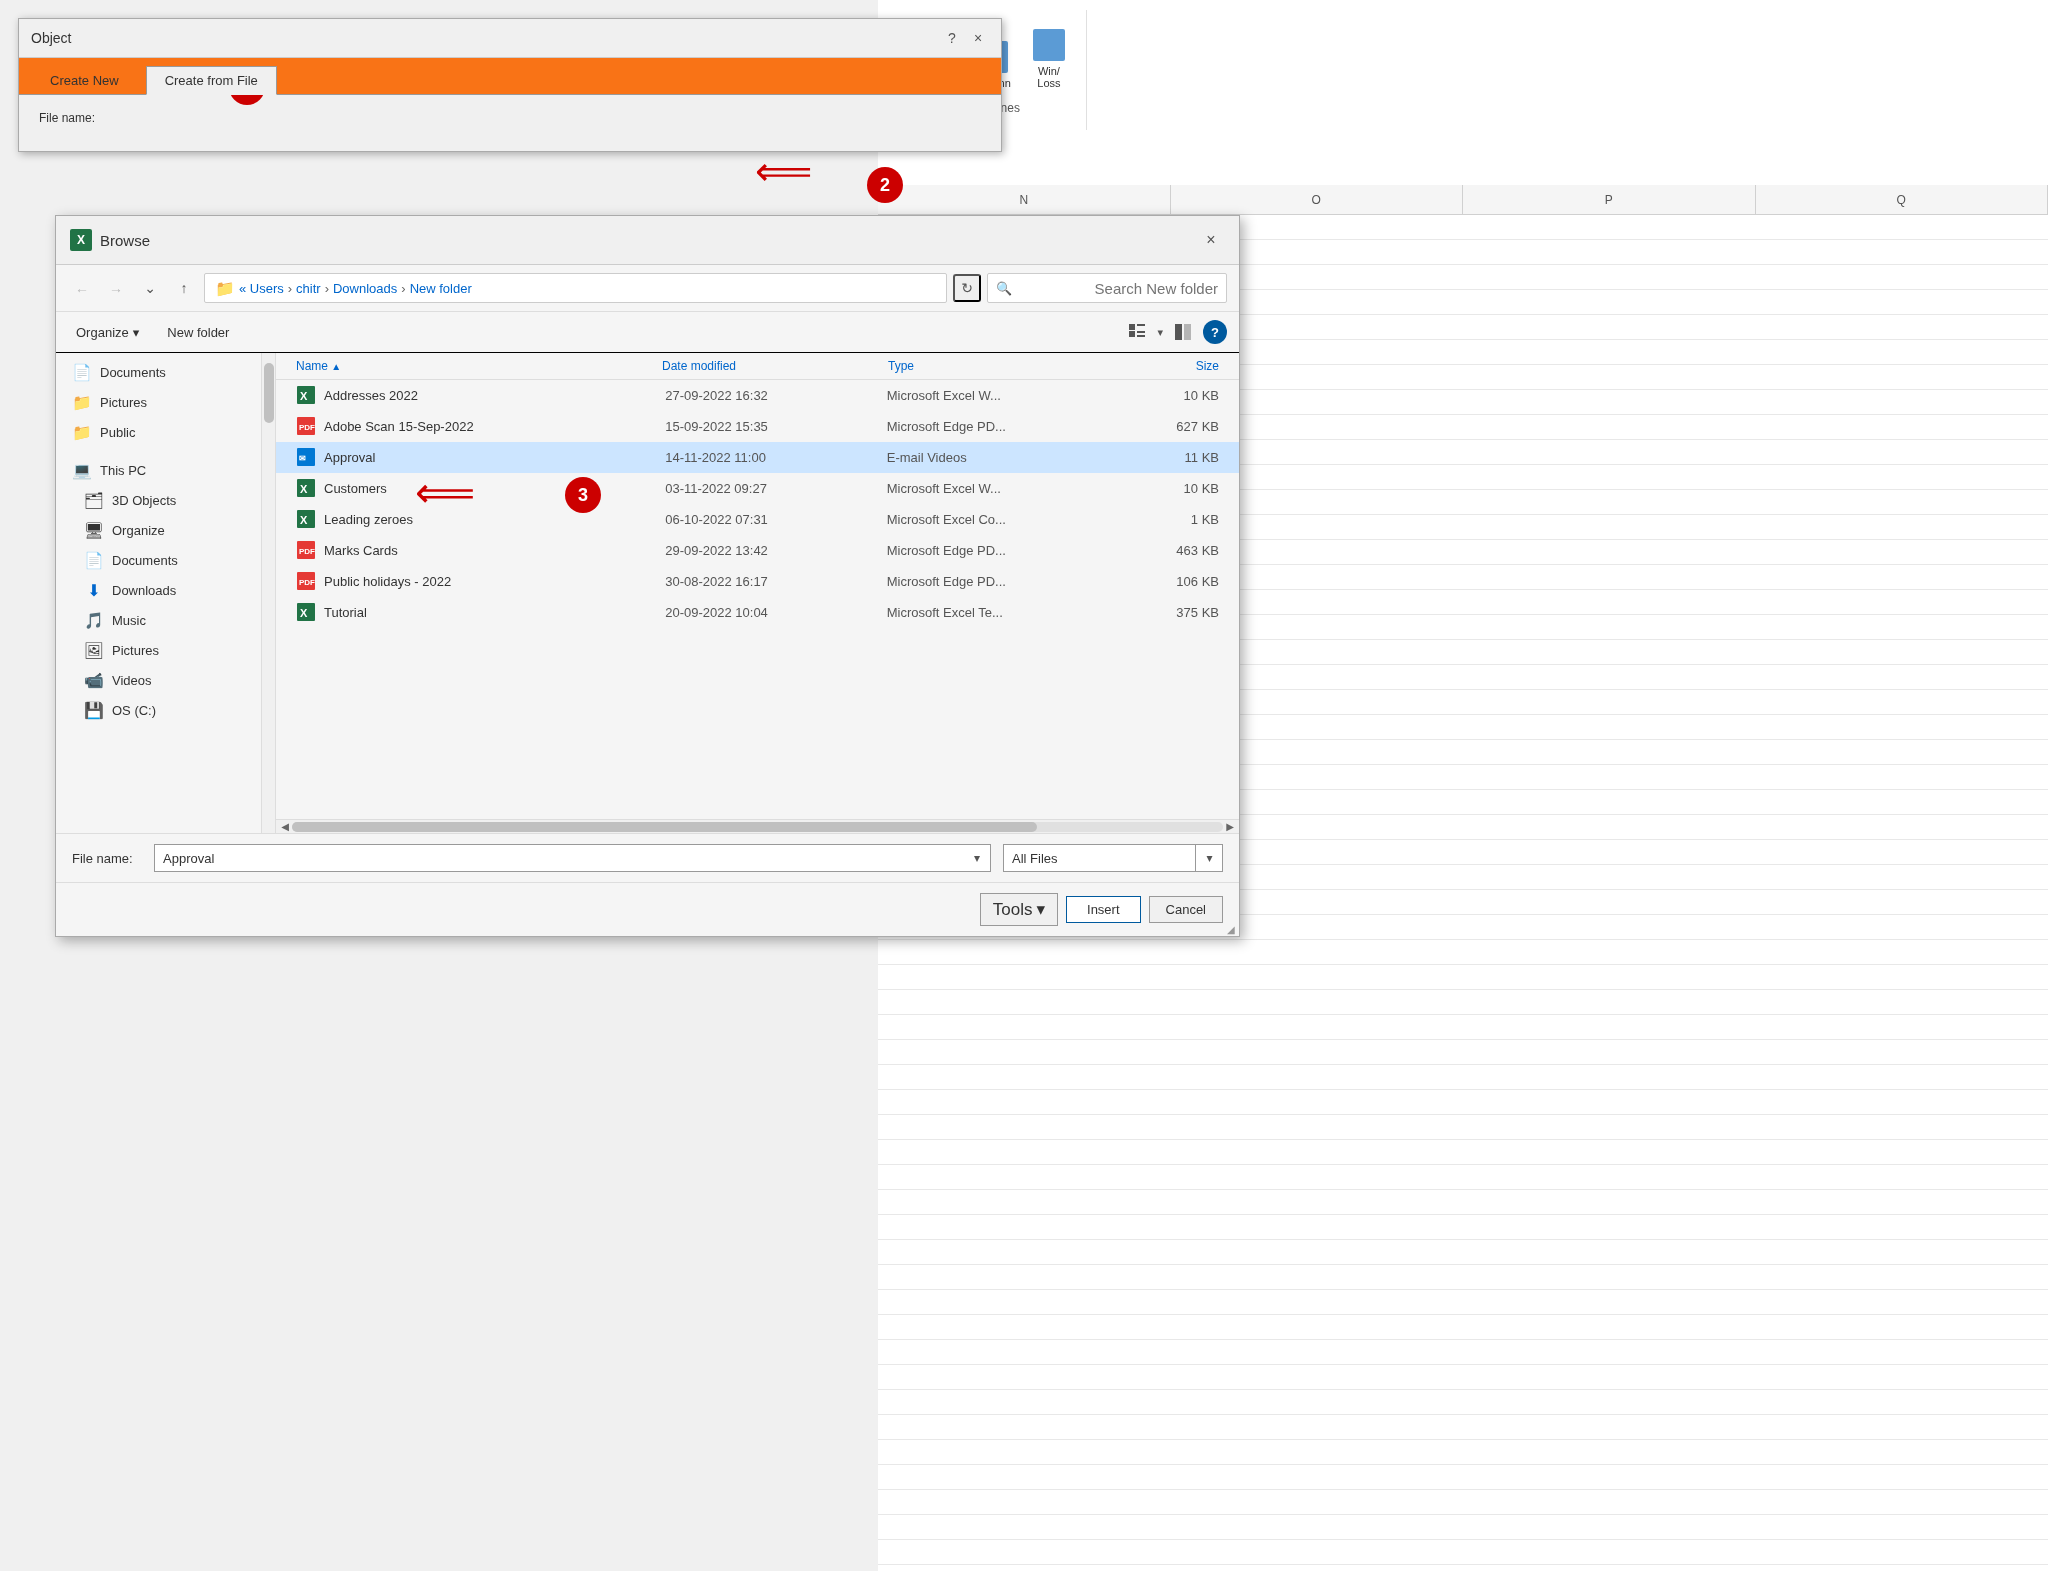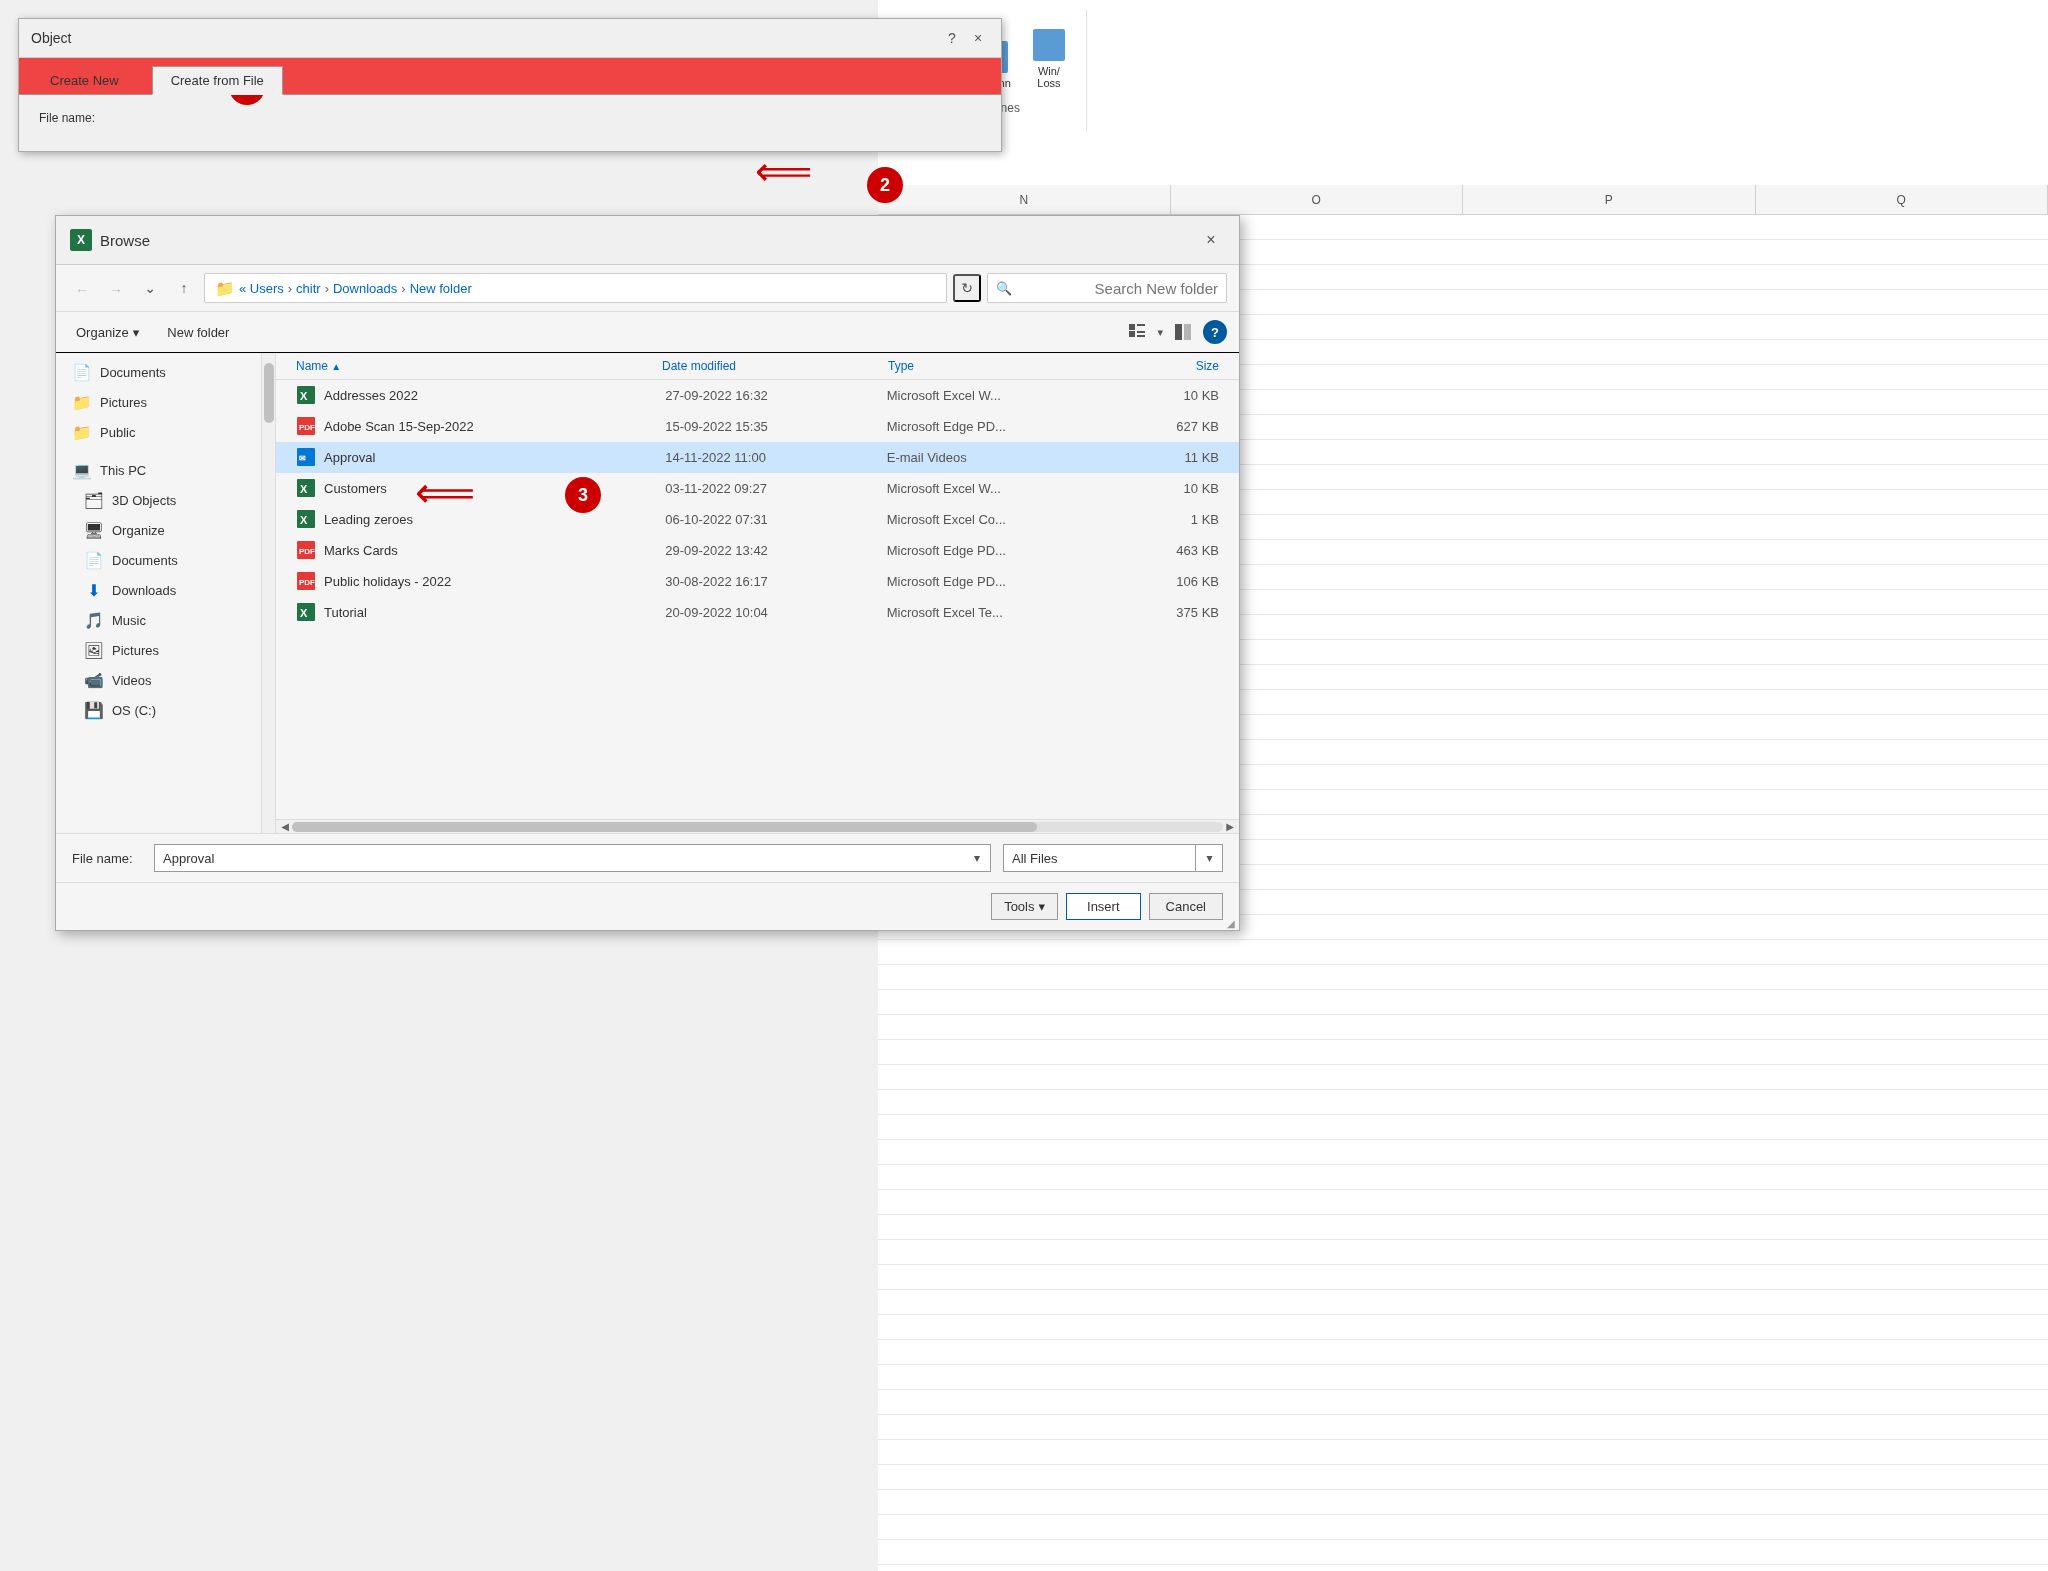--- a/index.html
+++ b/index.html
@@ -150,22 +150,22 @@
       justify-content: center;
       cursor: pointer;
       font-size: 14px;
       color: #555;
     }
 
     
     .tab-bar {
       display: flex;
       padding: 8px 12px 0;
-      gap: 14px;
-      background: #ef4444;
+      gap: 8px;
+      background: #f97316;
     }
 
     .tab {
       padding: 6px 18px;
       font-size: 13px;
       cursor: pointer;
       border: 1px solid transparent;
       border-bottom: none;
       color: #333;
     }
@@ -687,21 +687,21 @@
       gap: 8px;
     }
 
     .tools-btn {
       display: flex;
       align-items: center;
       gap: 4px;
       padding: 5px 12px;
       background: #f0f0f0;
       border: 1px solid #999;
-      font-size: 13px;
+      font-size: 17px;
       cursor: pointer;
       color: #333;
     }
 
     .insert-btn {
       padding: 5px 20px;
       background: #fff;
       border: 1px solid #005a9e;
       font-size: 13px;
       cursor: pointer;

